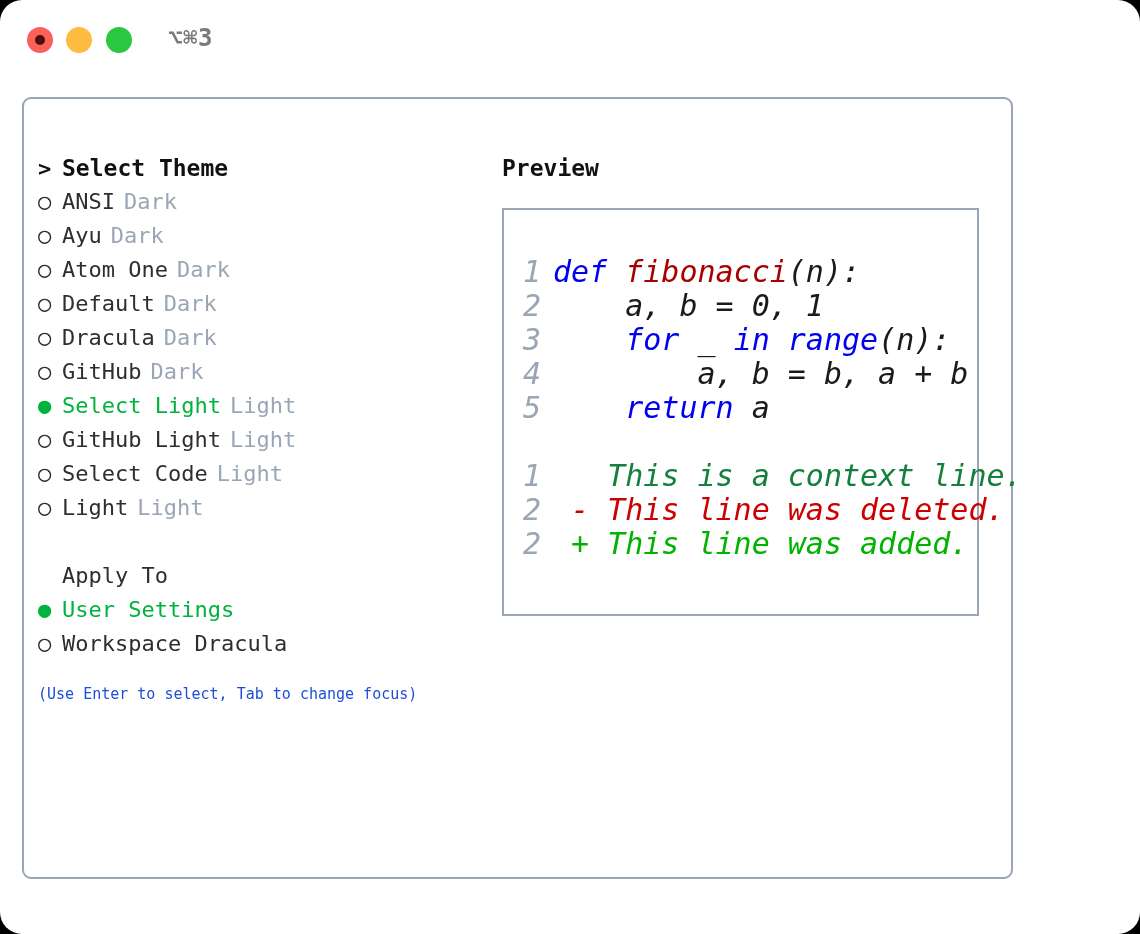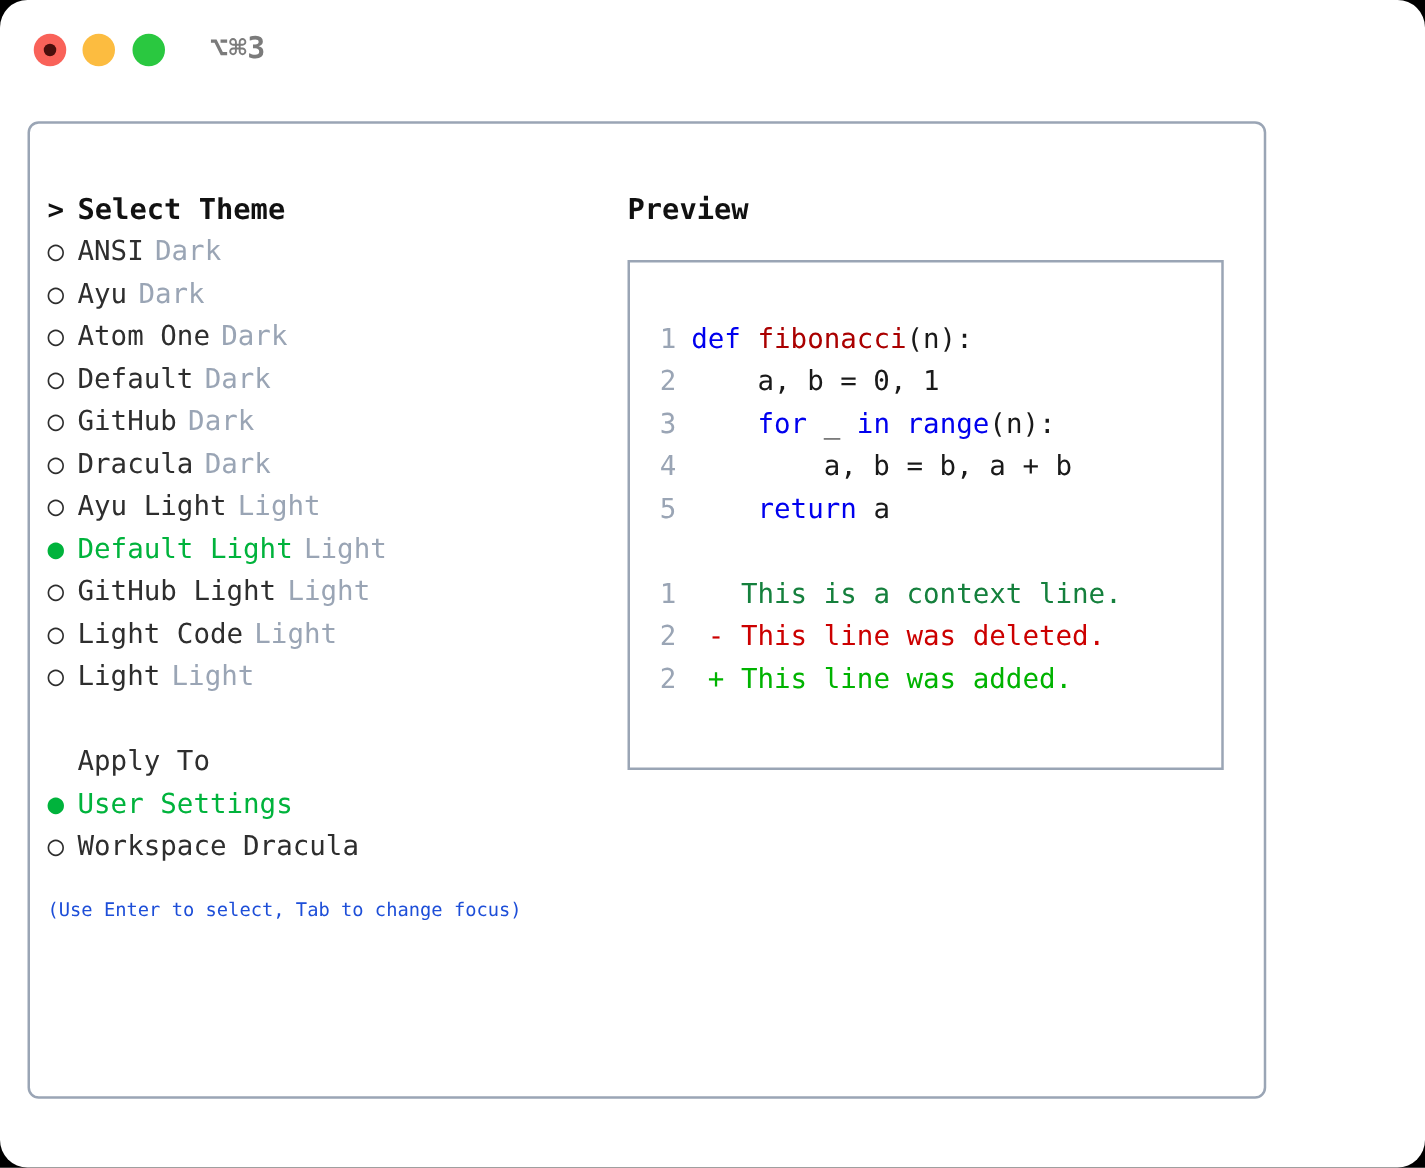--- a/index.html
+++ b/index.html
@@ -142,23 +142,24 @@
     height: 408px;
     border: 2px solid #9aa5b5;
     box-sizing: border-box;
     position: relative;
     background: #ffffff;
   }
   #code {
     position: absolute;
     left: 11px;
     top: 45px;
-    font-size: 22px;
+    font-size: 30px;
     line-height: 34px;
     white-space: pre;
+    font-style: italic;
   }
   .cline { height: 34px; }
   .lnum {
     display: inline-block;
     width: 26px;
     text-align: right;
     color: #9aa5b5;
     margin-right: 12px;
   }
   .kw   { color: #0000ee; }
@@ -188,26 +189,25 @@
 
       <div class="row">
         <span class="caret">&gt;</span><span class="heading">Select Theme</span>
       </div>
 
       <div id="theme-items">
           <div class="row"><span class="bullet">○</span><span class="label">ANSI</span><span class="variant">Dark</span></div>
           <div class="row"><span class="bullet">○</span><span class="label">Ayu</span><span class="variant">Dark</span></div>
           <div class="row"><span class="bullet">○</span><span class="label">Atom One</span><span class="variant">Dark</span></div>
           <div class="row"><span class="bullet">○</span><span class="label">Default</span><span class="variant">Dark</span></div>
+          <div class="row"><span class="bullet">○</span><span class="label">Dracula</span><span class="variant">Dark</span></div>
           <div class="row"><span class="bullet">○</span><span class="label">GitHub</span><span class="variant">Dark</span></div>
-          <div class="row"><span class="bullet">○</span><span class="label">Dracula</span><span class="variant">Dark</span></div>
-          <div class="row"><span class="bullet">○</span><span class="label">Ayu Light</span><span class="variant">Light</span></div>
-          <div class="row selected"><span class="bullet sel">●</span><span class="label">Default Light</span><span class="variant">Light</span></div>
+          <div class="row selected"><span class="bullet sel">●</span><span class="label">Select Light</span><span class="variant">Light</span></div>
           <div class="row"><span class="bullet">○</span><span class="label">GitHub Light</span><span class="variant">Light</span></div>
-          <div class="row"><span class="bullet">○</span><span class="label">Light Code</span><span class="variant">Light</span></div>
+          <div class="row"><span class="bullet">○</span><span class="label">Select Code</span><span class="variant">Light</span></div>
           <div class="row"><span class="bullet">○</span><span class="label">Light</span><span class="variant">Light</span></div>
         </div>
 
       <div class="spacer"></div>
 
       <div class="row">
         <span class="indent"></span><span class="label">Apply To</span>
       </div>
 
       <div id="apply-items">

